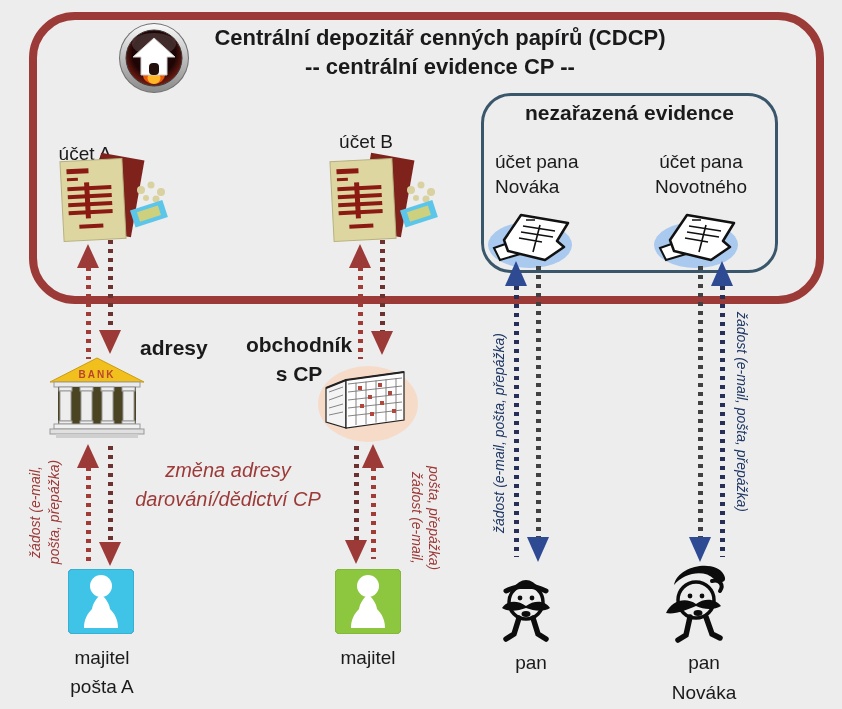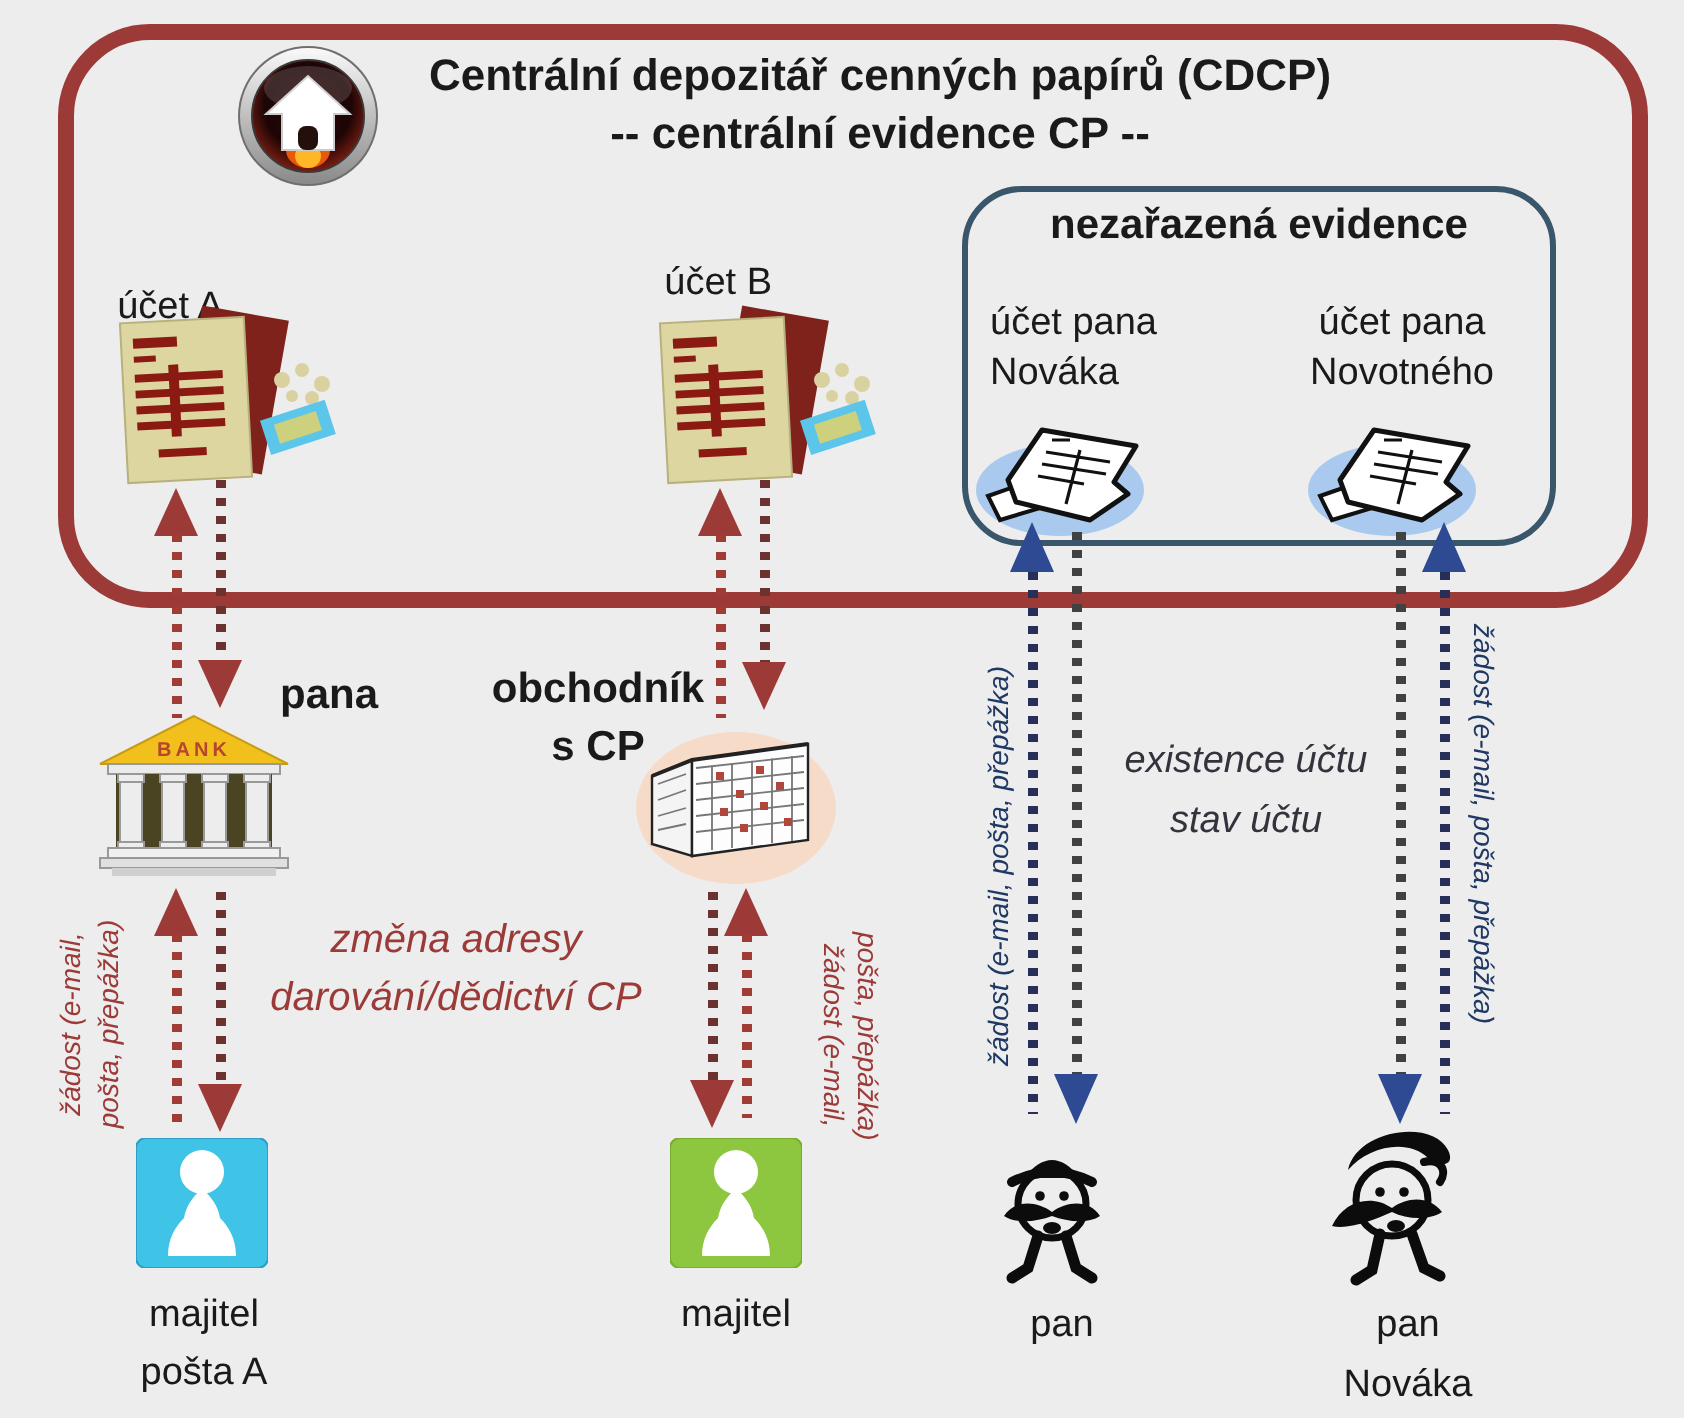--- a/index.html
+++ b/index.html
@@ -27,21 +27,21 @@
   }
 
   
   .home-btn { left:118px; top:22px; width:72px; height:72px; z-index:2; }
   .title { left:180px; top:23px; width:520px; text-align:center; z-index:2;
            font-size:22px; font-weight:bold; line-height:29px; }
 
   
   .lbl { z-index:2; font-size:19px; line-height:25px; }
   .lbl-ucet-a { left:50px;  top:129px; width:70px; text-align:center;margin-top:12px; }
-  .lbl-ucet-b { left:316px; top:129px; width:70px; text-align:right; }
+  .lbl-ucet-b { left:331px; top:129px; width:70px; text-align:center; }
   .lbl-novak-acc   { left:495px; top:149px; width:110px; }
   .lbl-novotny-acc { left:641px; top:149px; width:120px; text-align:center; }
   .lbl-banka  { left:140px; top:335px; font-size:21px; font-weight:bold; }
   .lbl-broker { left:238px; top:330px; width:122px; text-align:center;
                 font-size:21px; font-weight:bold; line-height:29px; }
   .lbl-owner-a { left:56px;  top:643px; width:92px; text-align:center; line-height:29px; }
   .lbl-owner-b { left:322px; top:643px; width:92px; text-align:center; line-height:29px; }
   .lbl-novak   { left:486px; top:648px; width:90px; text-align:center; line-height:30px; }
   .lbl-novotny { left:656px; top:648px; width:96px; text-align:center; line-height:30px; }
 
@@ -180,21 +180,21 @@
     <path d="M20,37 L37,12 L84,20 L73,38 L80,44 L61,57 L24,48 Z" fill="#ffffff" stroke="#111111" stroke-width="2.5" stroke-linejoin="round"></path>
     <path d="M42,17 h9 M39,23 L71,28 M37,29 L69,34 M35,35 L58,39 M56,22 L49,49" stroke="#111111" stroke-width="1.6" fill="none"></path>
   </svg>
   <svg class="abs icon" style="left:650px;top:203px" width="96" height="68" viewBox="0 0 96 68">
     <ellipse cx="46" cy="42" rx="42" ry="23" fill="#a9c9ef"></ellipse>
     <path d="M10,45 L30,38 L36,51 L16,57 Z" fill="#ffffff" stroke="#111111" stroke-width="2"></path>
     <path d="M20,37 L37,12 L84,20 L73,38 L80,44 L61,57 L24,48 Z" fill="#ffffff" stroke="#111111" stroke-width="2.5" stroke-linejoin="round"></path>
     <path d="M42,17 h9 M39,23 L71,28 M37,29 L69,34 M35,35 L58,39 M56,22 L49,49" stroke="#111111" stroke-width="1.6" fill="none"></path>
   </svg>
 
-  <div class="abs lbl lbl-banka">pana</div>
+  <div class="abs lbl lbl-banka">adresy</div>
   <svg class="abs icon" style="left:46px;top:356px" width="102" height="86" viewBox="0 0 102 86">
     <polygon points="51,2 4,26 98,26" fill="#f2c01d" stroke="#c79c12"></polygon>
     <text x="51" y="22" font-size="10" font-weight="bold" fill="#b8452f" text-anchor="middle" letter-spacing="2">BANK</text>
     <rect x="8" y="26" width="86" height="5" fill="#ebebeb" stroke="#999999"></rect>
     <rect x="12" y="31" width="78" height="37" fill="#4a4423"></rect>
     <g fill="#ededed" stroke="#999999">
       <rect x="13" y="31" width="13" height="4"></rect>
         <rect x="14" y="35" width="11" height="30"></rect>
         <rect x="13" y="65" width="13" height="3"></rect>
       <rect x="34" y="31" width="13" height="4"></rect>
@@ -234,24 +234,20 @@
       <rect x="58" y="54" width="4" height="4"></rect>
         <rect x="80" y="51" width="4" height="4"></rect>
     </g>
   </svg>
 
   <div class="abs ops-text">
     <div>změna adresy</div>
     <div>darování/dědictví CP</div>
   </div>
 
-  <div class="abs status-text">
-    <div>existence účtu</div>
-    <div>stav účtu</div>
-  </div>
 
   <div class="abs vt vt-ccw vt-bank">
     <div>žádost (e-mail,</div>
     <div>pošta, přepážka)</div>
   </div>
   <div class="abs vt vt-cw vt-broker">
     <div>žádost (e-mail,</div>
     <div>pošta, přepážka)</div>
   </div>
   <div class="abs vt vt-ccw vt-novak">žádost (e-mail, pošta, přepážka)</div>

